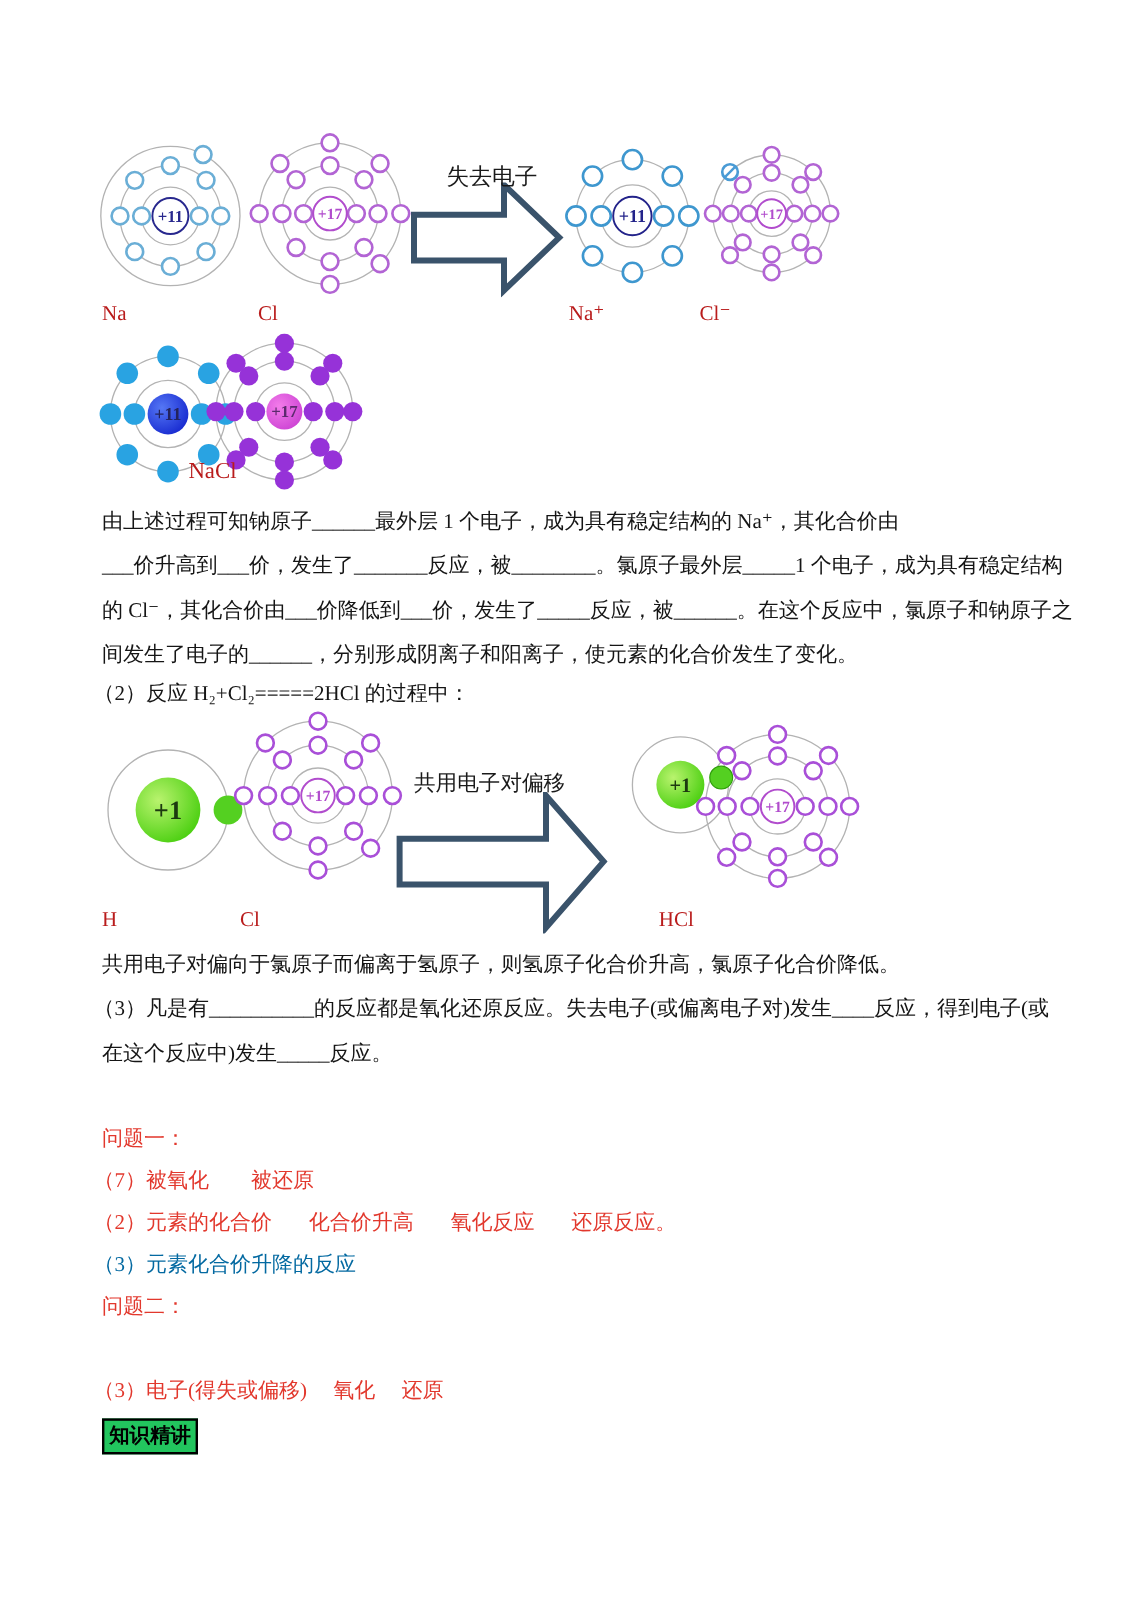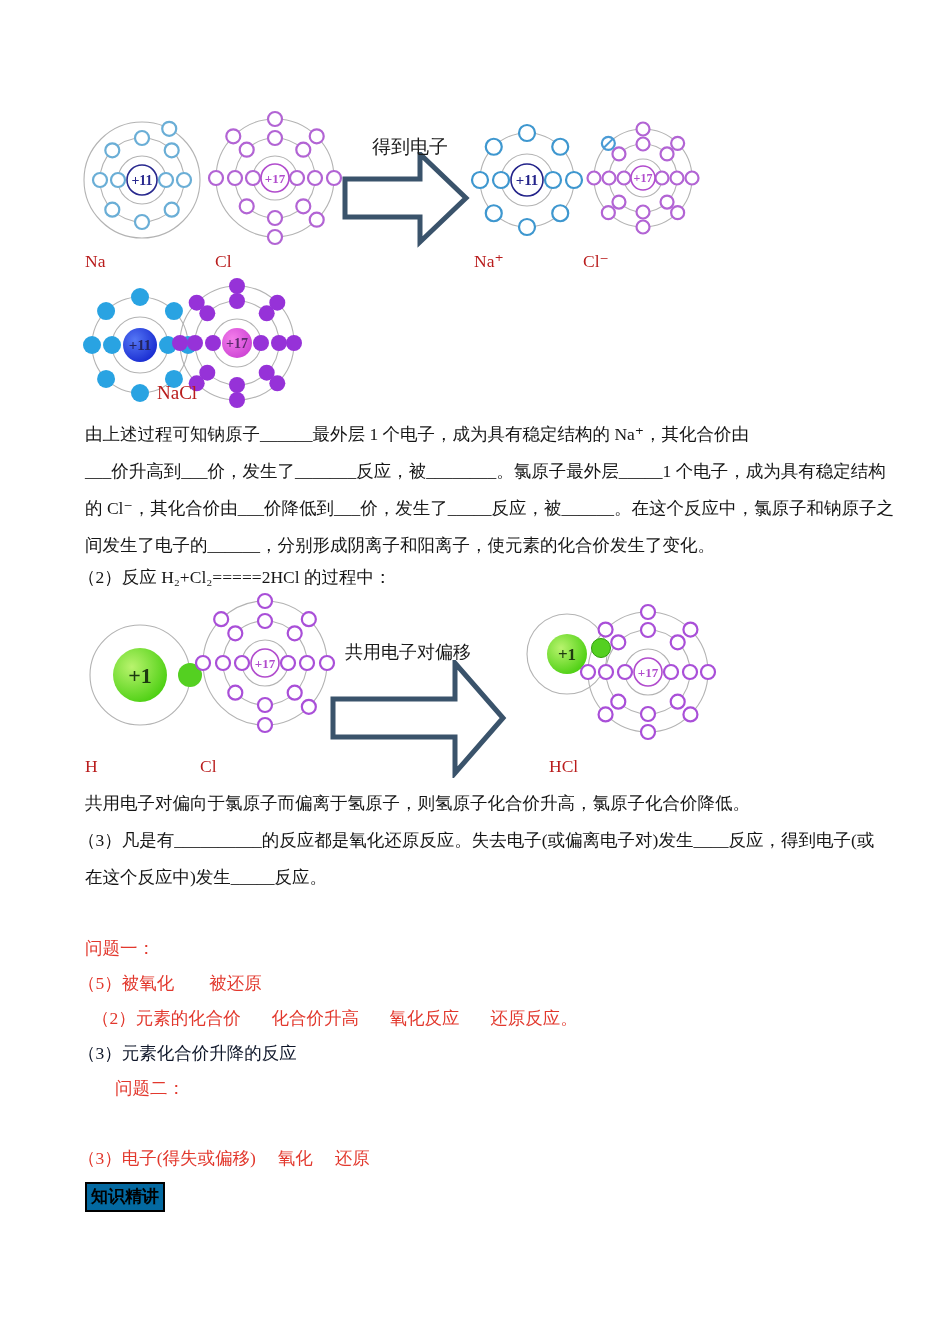--- a/index.html
+++ b/index.html
@@ -93,21 +93,21 @@
       <circle cx="538.3517677218591" cy="104.64823227814082" r="6.5" fill="#fff" stroke="#b264d4" stroke-width="2.2"></circle>
       <circle cx="524" cy="70" r="6.5" fill="#fff" stroke="#b264d4" stroke-width="2.2"></circle>
       <circle cx="538.3517677218592" cy="35.35176772185917" r="6.5" fill="#fff" stroke="#4a9bd5" stroke-width="2.2"></circle>
       <line x1="534.1267677218592" y1="39.57676772185917" x2="542.5767677218593" y2="31.126767721859167" stroke="#4a9bd5" stroke-width="2"></line>
       <circle cx="573" cy="70" r="12" fill="#fff" stroke="#b14ccd" stroke-width="1.6"></circle>
       <text x="573" y="74.2" text-anchor="middle" fill="#b14ccd" font-size="12" font-weight="bold" font-family="&quot;Liberation Serif&quot;,&quot;DejaVu Serif&quot;,serif">+17</text>
     </svg>
   <svg class="abs" style="left:340px;top:152px" width="132" height="96">
     <polygon class="arrowpoly" points="5,27 80,27 80,2 126,46 80,90 80,65 5,65" fill="#ffffff" stroke-width="5" stroke="#3a536b"></polygon>
   </svg>
-  <div class="arrowlabel" style="left:350px;top:134px;width:120px">得到电子</div>
+  <div class="arrowlabel" style="left:350px;top:134px;width:120px">失去电子</div>
 
   <div class="elabel" style="left:85px;top:251px">Na</div>
   <div class="elabel" style="left:215px;top:251px">Cl</div>
   <div class="elabel" style="left:474px;top:251px">Na⁺</div>
   <div class="elabel" style="left:583px;top:251px">Cl⁻</div>
 
   <svg id="nacl-svg" class="abs" style="left:70px;top:278px" width="320" height="134">
       <circle cx="70" cy="67" r="28" fill="none" stroke="#b3b3b3" stroke-width="1.1"></circle>
       <circle cx="70" cy="67" r="48" fill="none" stroke="#b3b3b3" stroke-width="1.1"></circle>
       <circle cx="98" cy="67" r="9" fill="#29a3e2"></circle>
@@ -236,21 +236,21 @@
 
   <div class="elabel" style="left:85px;top:756px">H</div>
   <div class="elabel" style="left:200px;top:756px">Cl</div>
   <div class="elabel" style="left:549px;top:756px">HCl</div>
 
   <div class="line" style="top:792px">共用电子对偏向于氯原子而偏离于氢原子，则氢原子化合价升高，氯原子化合价降低。</div>
   <div class="line indent" style="top:829px">（3）凡是有__________的反应都是氧化还原反应。失去电子(或偏离电子对)发生____反应，得到电子(或</div>
   <div class="line" style="top:866px">在这个反应中)发生_____反应。</div>
 
   <div class="line red" style="top: 937px; color: rgb(226, 56, 45);">问题一：</div>
-  <div class="line red indent" style="top: 972px; color: rgb(226, 56, 45);">（5）被氧化        被还原</div>
-  <div class="line red indent" style="top: 1007px; color: rgb(226, 56, 45); margin-left: 14px;">（2）元素的化合价       化合价升高       氧化反应       还原反应。</div>
-  <div class="line red indent" style="top: 1042px; color: #0f172a;">（3）元素化合价升降的反应</div>
-  <div class="line red" style="top: 1077px; color: rgb(226, 56, 45); margin-left: 30px;">问题二：</div>
+  <div class="line red indent" style="top: 972px; color: rgb(226, 56, 45);">（7）被氧化        被还原</div>
+  <div class="line red indent" style="top: 1007px; color: rgb(226, 56, 45);">（2）元素的化合价       化合价升高       氧化反应       还原反应。</div>
+  <div class="line red indent" style="top: 1042px; color: #0369a1;">（3）元素化合价升降的反应</div>
+  <div class="line red" style="top: 1077px; color: rgb(226, 56, 45);">问题二：</div>
   <div class="line red indent" style="top: 1147px; color: rgb(226, 56, 45);">（3）电子(得失或偏移)     氧化     还原</div>
 
-  <div class="badge" id="knowledge-badge" style="background: #0369a1;">知识精讲</div>
+  <div class="badge" id="knowledge-badge" style="background: #22c55e;">知识精讲</div>
 
 </div>
 
 </body></html>

